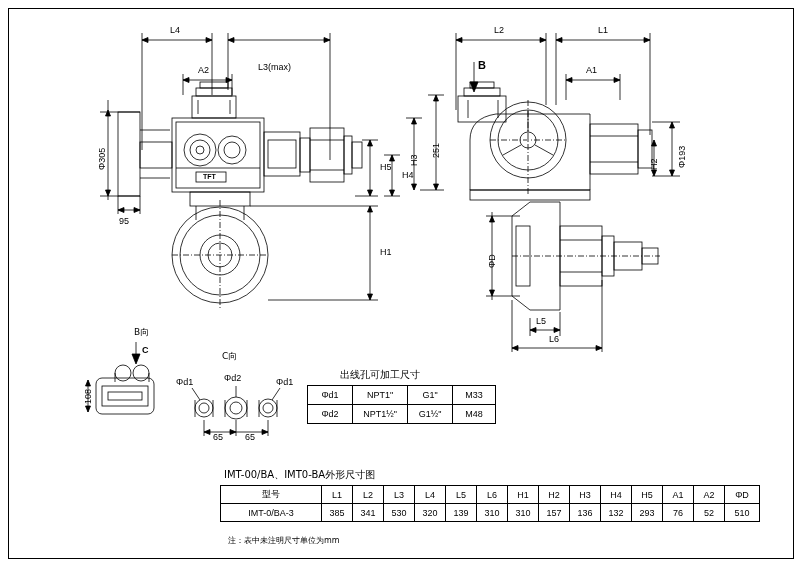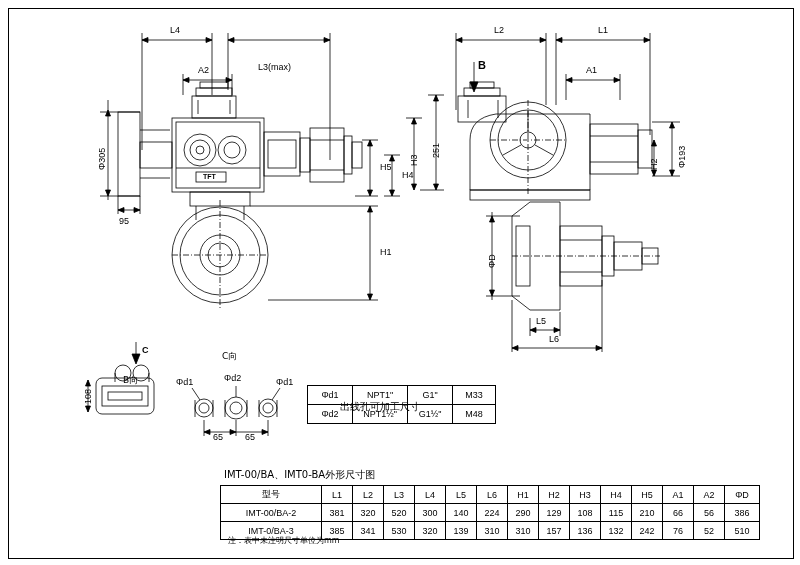--- a/index.html
+++ b/index.html
@@ -259,31 +259,31 @@
   <div class="lbl" style="left:478px;top:60px;font-weight:bold;font-size:11px;">B</div>
   <div class="lbl" style="left:586px;top:66px;">A1</div>
   <div class="lbl vert" style="left:432px;top:158px;">251</div>
   <div class="lbl vert" style="left:410px;top:166px;">H3</div>
   <div class="lbl vert" style="left:650px;top:170px;">H2</div>
   <div class="lbl vert" style="left:678px;top:168px;">Φ193</div>
   <div class="lbl vert" style="left:488px;top:268px;">ΦD</div>
   <div class="lbl" style="left:536px;top:317px;">L5</div>
   <div class="lbl" style="left:549px;top:335px;">L6</div>
 
-  <div class="lbl cn" style="left:123px;top:328px;margin-top:48px;">B向</div>
+  <div class="lbl cn" style="left:134px;top:328px;">B向</div>
   <div class="lbl" style="left:142px;top:346px;font-weight:bold;">C</div>
   <div class="lbl cn" style="left:222px;top:352px;">C向</div>
   <div class="lbl vert" style="left:84px;top:404px;">108</div>
   <div class="lbl" style="left:176px;top:378px;">Φd1</div>
   <div class="lbl" style="left:224px;top:374px;">Φd2</div>
   <div class="lbl" style="left:276px;top:378px;">Φd1</div>
   <div class="lbl" style="left:213px;top:433px;">65</div>
   <div class="lbl" style="left:245px;top:433px;">65</div>
 
-  <div class="lbl cn" style="left:340px;top:370px;font-size:10px;margin-top:32px;">出线孔可加工尺寸</div>
+  <div class="lbl cn" style="left:340px;top:370px;font-size:10px;">出线孔可加工尺寸</div>
   <table class="dim" id="tbl-holes">
     <tbody>
         <tr>
       <td style="width:40px;">Φd1</td>
       <td style="width:50px;">NPT1"</td>
       <td style="width:40px;">G1"</td>
       <td style="width:38px;">M33</td>
     </tr>
     <tr>
       <td>Φd2</td>
@@ -308,49 +308,32 @@
       <th style="width:26px;">H1</th>
       <th style="width:26px;">H2</th>
       <th style="width:26px;">H3</th>
       <th style="width:26px;">H4</th>
       <th style="width:26px;">H5</th>
       <th style="width:26px;">A1</th>
       <th style="width:26px;">A2</th>
       <th style="width:30px;">ΦD</th>
     </tr>
     <tr>
-      <td>IMT-00/BA-2</td>
-      <td>381</td>
-      <td>320</td>
-      <td>520</td>
-      <td>300</td>
-      <td>140</td>
-      <td>224</td>
-      <td>290</td>
-      <td>129</td>
-      <td>108</td>
-      <td>115</td>
-      <td>210</td>
-      <td>66</td>
-      <td>56</td>
-      <td>386</td>
-    </tr>
-    <tr>
       <td>IMT-0/BA-3</td>
       <td>385</td>
       <td>341</td>
       <td>530</td>
       <td>320</td>
       <td>139</td>
       <td>310</td>
       <td>310</td>
       <td>157</td>
       <td>136</td>
       <td>132</td>
-      <td>242</td>
+      <td>293</td>
       <td>76</td>
       <td>52</td>
       <td>510</td>
     </tr>
   </tbody>
     </table>
 
   <div class="lbl cn" style="left:228px;top:537px;font-size:8px;">注：表中未注明尺寸单位为mm</div>
 </div>
 

